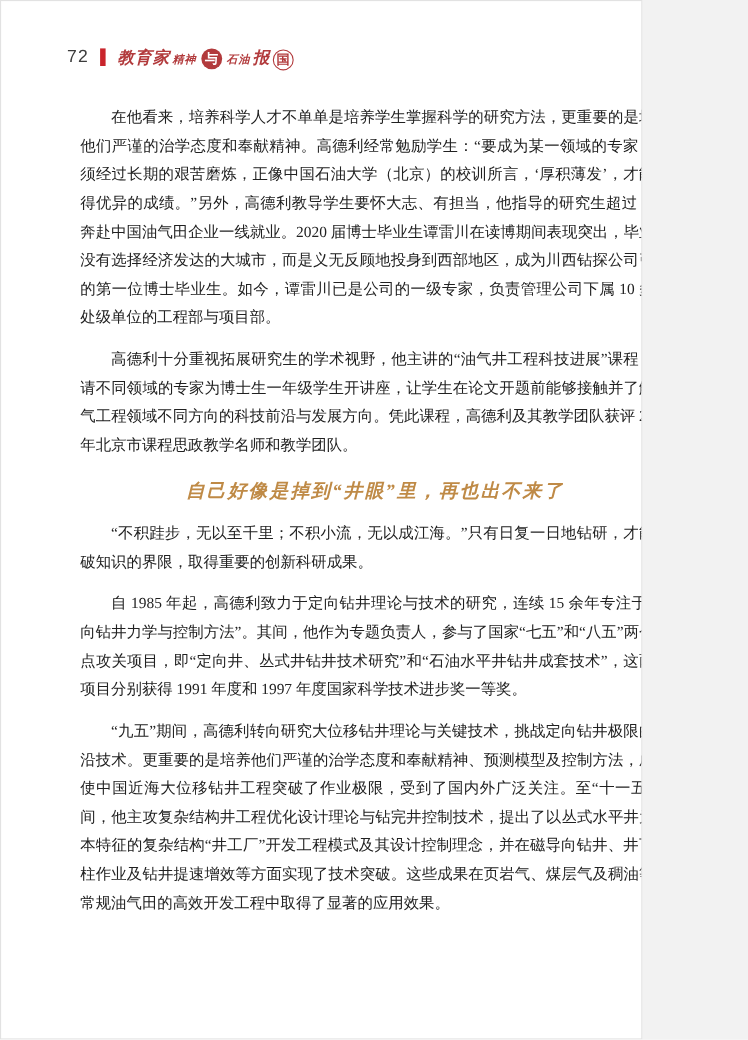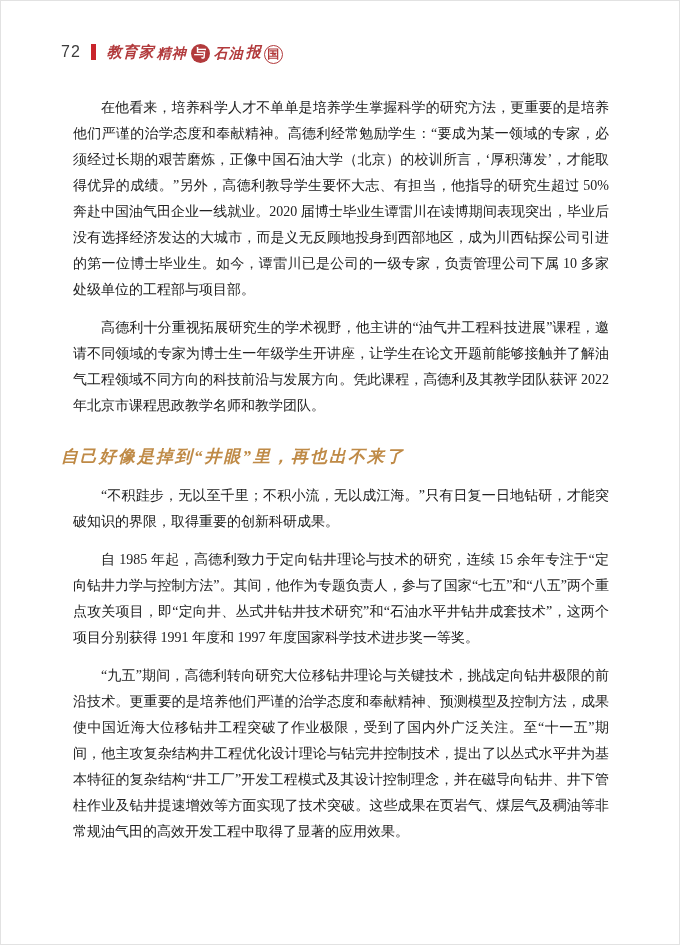--- a/index.html
+++ b/index.html
@@ -2,21 +2,21 @@
 <html lang="zh"><head>
 <meta charset="utf-8">
 <style>
   * { margin: 0; padding: 0; box-sizing: border-box; }
   html, body { background: #f2f2f2; }
   body {
     width: 680px;
     font-family: "Liberation Serif", "DejaVu Serif", serif;
   }
   .sheet {
-    width: 680px;
+    width: 584px;
     height: 945px;
     background: #ffffff;
     border: 1px solid #e2e2e2;
     padding: 34px 60px 0 60px;
     overflow: hidden;
   }
   
   .page-header {
     display: flex;
     align-items: center;
@@ -38,21 +38,21 @@
   }
   .masthead {
     display: flex;
     align-items: center;
     color: #b23a3c;
     font-weight: 700;
     font-style: italic;
     white-space: nowrap;
   }
   .m-big   { font-size: 15px; letter-spacing: 1px; text-align: center; }
-  .m-small { font-size: 14px; letter-spacing: 1px; margin: 4px 2px 0 2px; }
+  .m-small { font-size: 10px; letter-spacing: 1px; margin: 4px 2px 0 2px; }
   .m-circle {
     display: inline-flex;
     align-items: center;
     justify-content: center;
     width: 19px; height: 19px;
     border-radius: 50%;
     background: #b23a3c;
     color: #ffffff;
     font-size: 12px;
     font-style: normal;
@@ -78,28 +78,29 @@
     color: #212121;
     font-size: 14px;
     line-height: 26px;
     text-align: justify;
   }
   .article p {
     text-indent: 2em;
     margin: 12px;
   }
   .section-heading {
+    text-align: center;
     text-indent: 0 !important;
     color: #bf8a46;
     font-size: 17px;
     font-weight: 700;
     font-style: italic;
     letter-spacing: 2px;
     line-height: 26px;
-    margin: 25px 0 13px 0;
+    margin: 15px 0 13px 0;
   }
 </style>
 </head>
 <body>
 
 <div class="sheet">
 
   <div class="page-header">
     <span class="pagenum">72</span>
     <span class="red-bar"></span>

